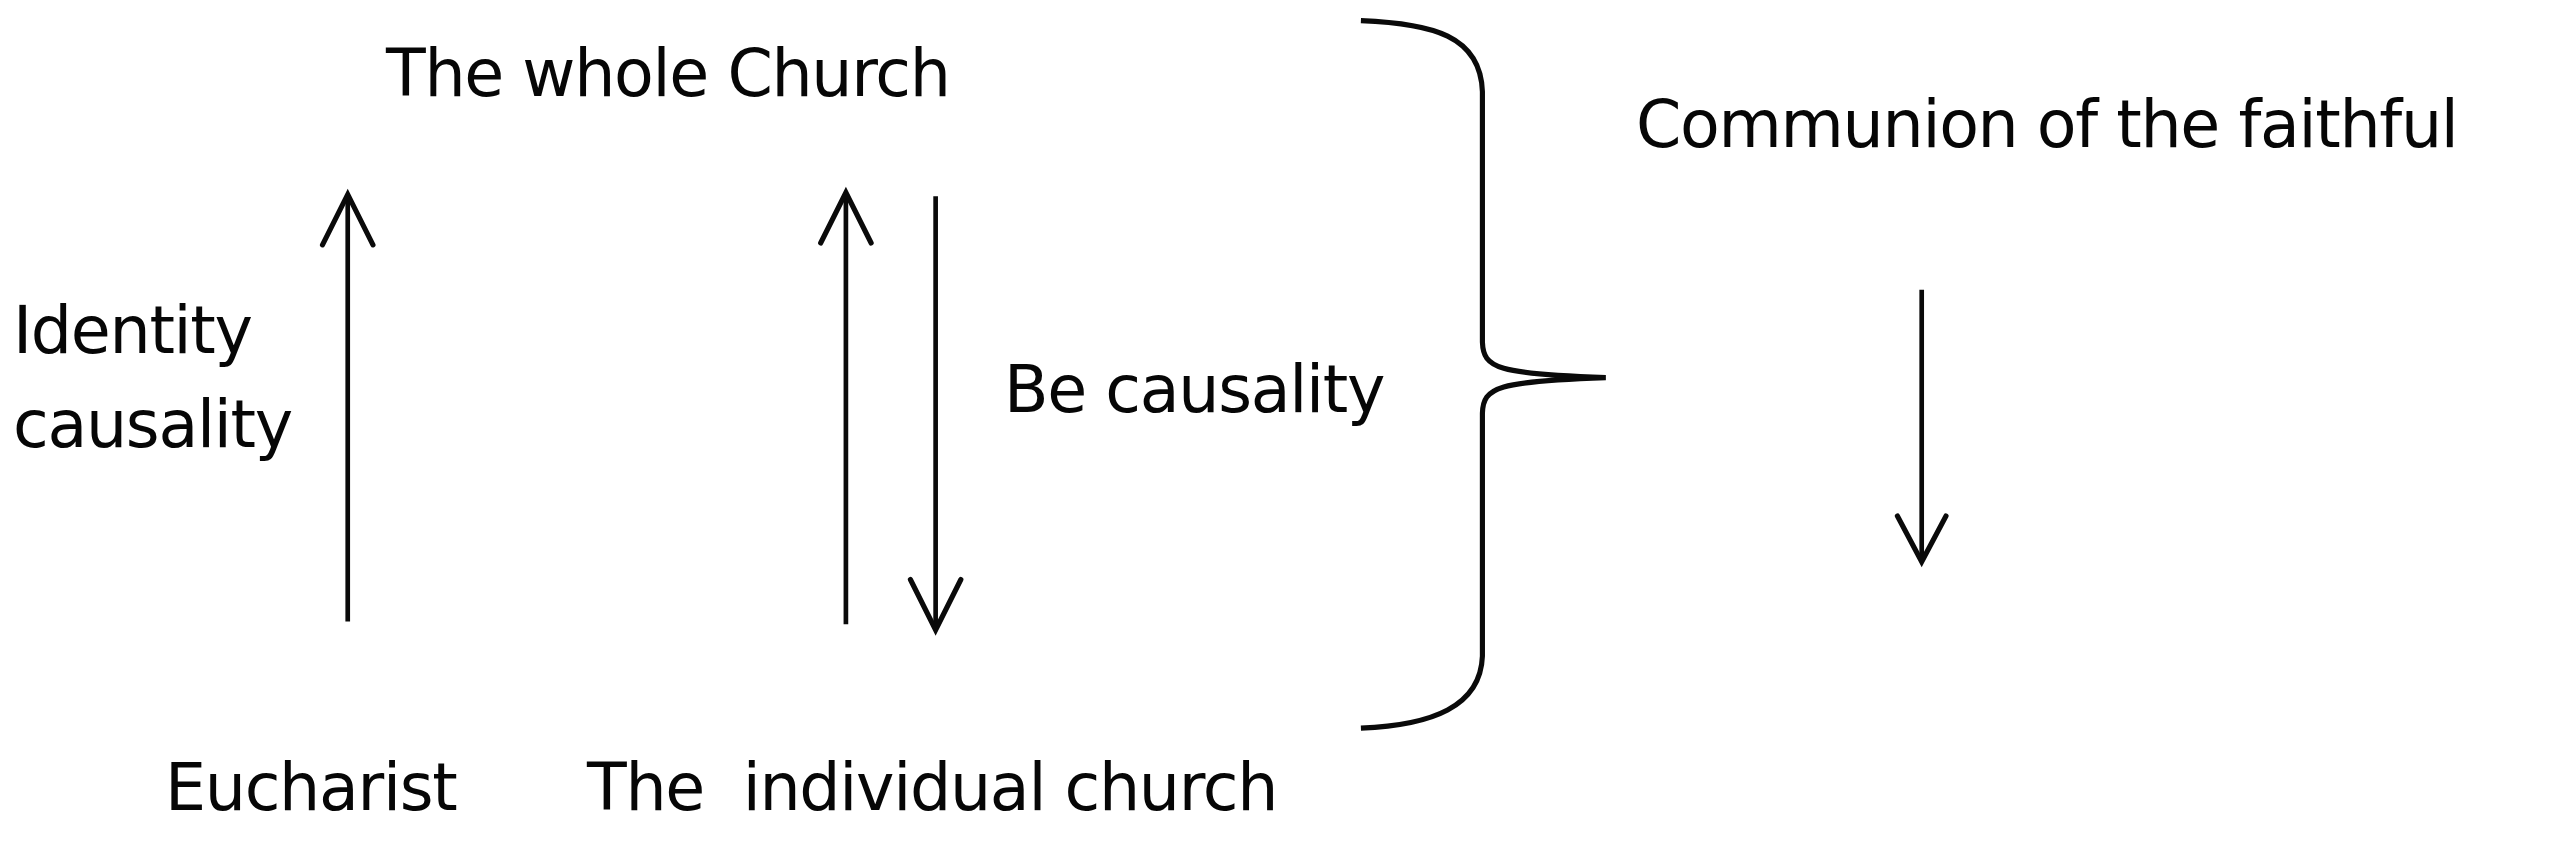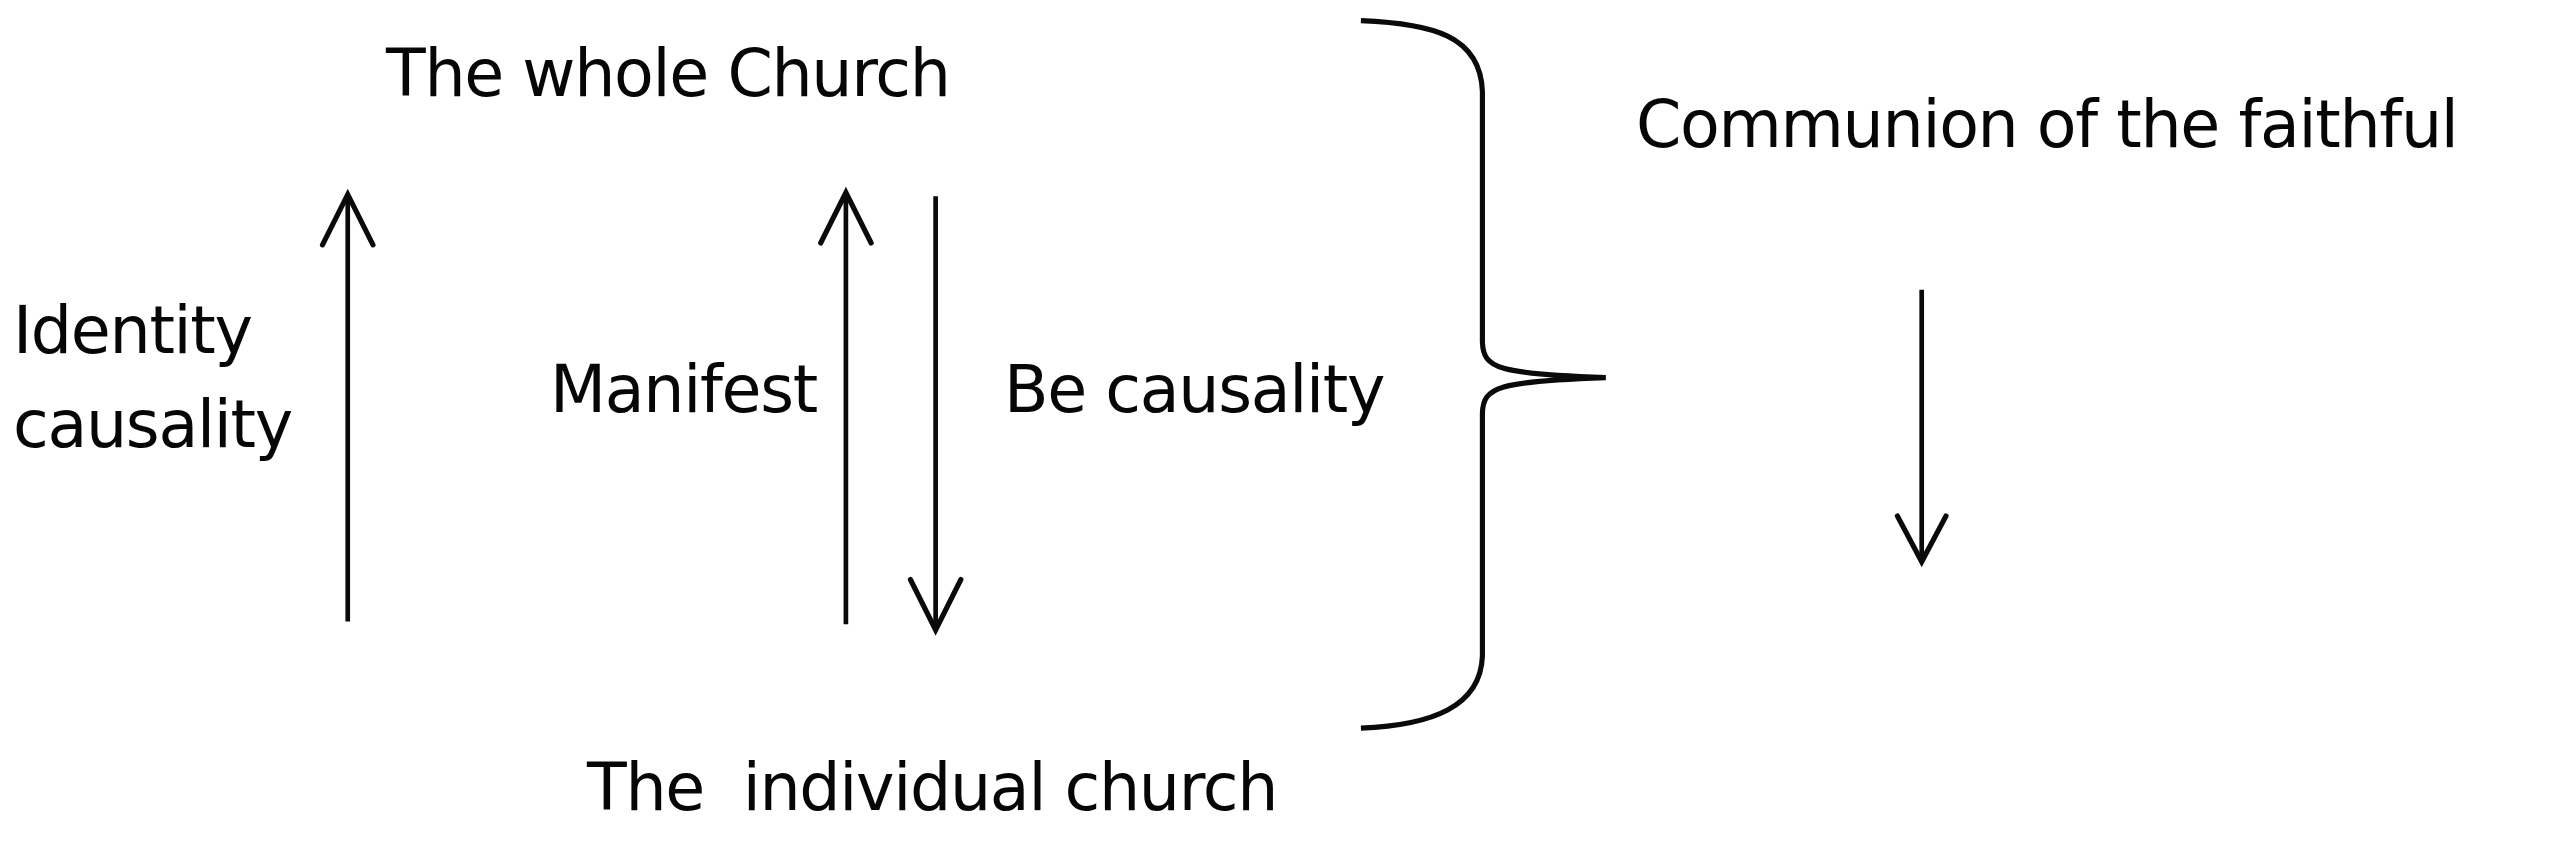--- a/index.html
+++ b/index.html
@@ -80,24 +80,24 @@
       <line class="stroke" x1="2056" y1="310" x2="2056" y2="598"></line>
       <polyline class="chev" points="2030,552 2056,601 2082,552"></polyline>
     </g>
   </svg>
 
   <div class="label" style="left:386px; top:41px;">The whole Church</div>
 
   <div class="label twoline" style="left:13px; top:284px;">Identity
 causality</div>
 
-  <div class="label" style="left:550px; top:357px;">Manifest</div>
 
   <div class="label" style="left:1004px; top:357px;">Be causality</div>
 
+  <div class="label" style="left:165px; top:755px;">Eucharist</div>
 
   <div class="label" style="left:1636px; top:92px;">Communion of the faithful</div>
 
   <div class="label" style="left:587px; top:755px;">The  individual church</div>
 
 
 </div>
 
 
 </body></html>

